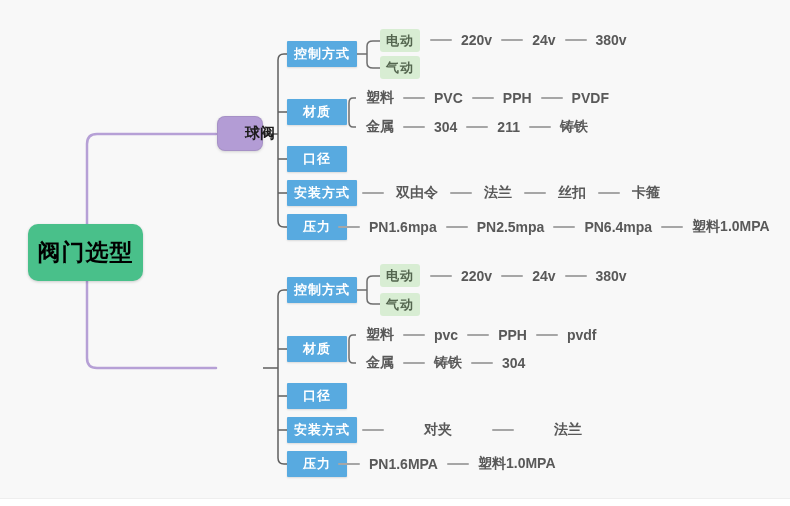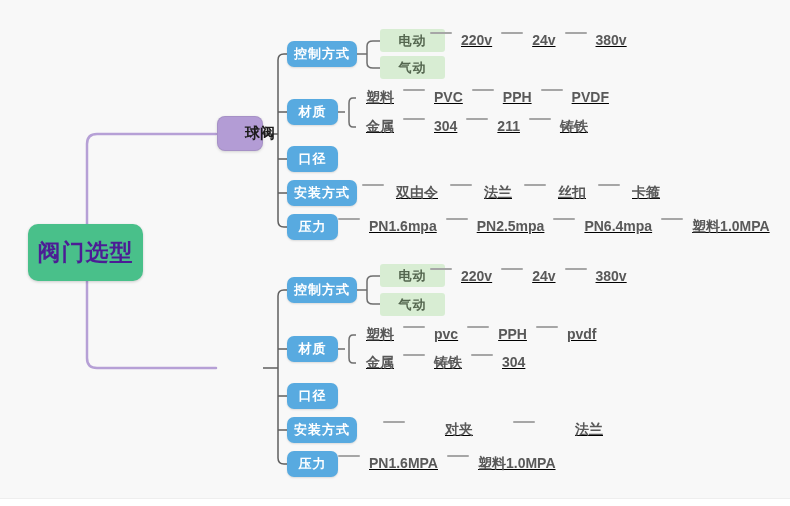--- a/index.html
+++ b/index.html
@@ -10,42 +10,42 @@
     background:#f8f8f8; overflow:hidden;
   }
   .svglayer { position:absolute; left:0; top:0; width:790px; height:506px; }
   .node {
     position:absolute; display:flex; align-items:center; justify-content:center;
     font-weight:bold; white-space:nowrap;
   }
   .root {
     left:28px; top:224px; width:115px; height:57px;
     background:#49c08a; border-radius:10px;
-    font-size:23px; color:#4c1d95; letter-spacing:1px;
+    font-size:23px; color:#000000; letter-spacing:1px;
     box-shadow:0 1px 3px rgba(0,0,0,.18);
   }
   .branch {
     width:46px; height:35px; background:#b39cd5; border-radius:8px;
     font-size:15px; color:#1c1c1c;
     border:1px solid rgba(0,0,0,.07);
     box-shadow:0 1px 3px rgba(0,0,0,.15);
   }
   .cat {
-    height:26px; background:#58aae0; border-radius:7px;
+    height:26px; background:#58aae0; border-radius:1px;
     font-size:13px; color:#ffffff; letter-spacing:1px;
     box-shadow:0 1px 2px rgba(0,0,0,.12);
   }
-  .w70 { width:70px; } .w49 { width:51px; }
+  .w70 { width:70px; } .w49 { width:60px; }
   .gbox {
-    width:65px; height:23px; background:#d8edd3; border-radius:3px;
+    width:40px; height:23px; background:#d8edd3; border-radius:3px;
     font-size:13px; color:#54664f; letter-spacing:1px;
   }
   .chain {
-    position:absolute; display:flex; align-items:flex-start; column-gap:9px;
-    transform:translateY(-50%); white-space:nowrap;text-decoration:underline;
+    position:absolute; display:flex; align-items:center; column-gap:9px;
+    transform:translateY(-50%); white-space:nowrap;
   }
   .leaf { font-size:14px; font-weight:bold; color:#595959; }
   .seg { width:22px; height:2px; background:#a6a6a6; border-radius:1px; flex:none; }
   .bottombar {
     position:absolute; left:0; bottom:0; width:790px; height:8px;
     background:#ffffff; border-top:1px solid #eeeeee;
   }
 </style>
 </head>
 <body>
@@ -167,21 +167,21 @@
     <i class="seg"></i>
     <span class="leaf">铸铁</span>
     <i class="seg"></i>
     <span class="leaf">304</span>
   </div>
 
   <div class="node cat w49" style="left:287px;top:383px;">口径</div>
 
   <div class="node cat w70" style="left:287px;top:417px;">安装方式</div>
 
-  <div class="chain" style="left:383px;top:430px;gap:40px;">
+  <div class="chain" style="left:362px;top:430px;gap:40px;">
     <i class="seg"></i>
     <span class="leaf">对夹</span>
     <i class="seg"></i>
     <span class="leaf">法兰</span>
   </div>
 
   <div class="node cat w49" style="left:287px;top:451px;">压力</div>
 
   <div class="chain" style="left:338px;top:464px;">
     <i class="seg"></i>

